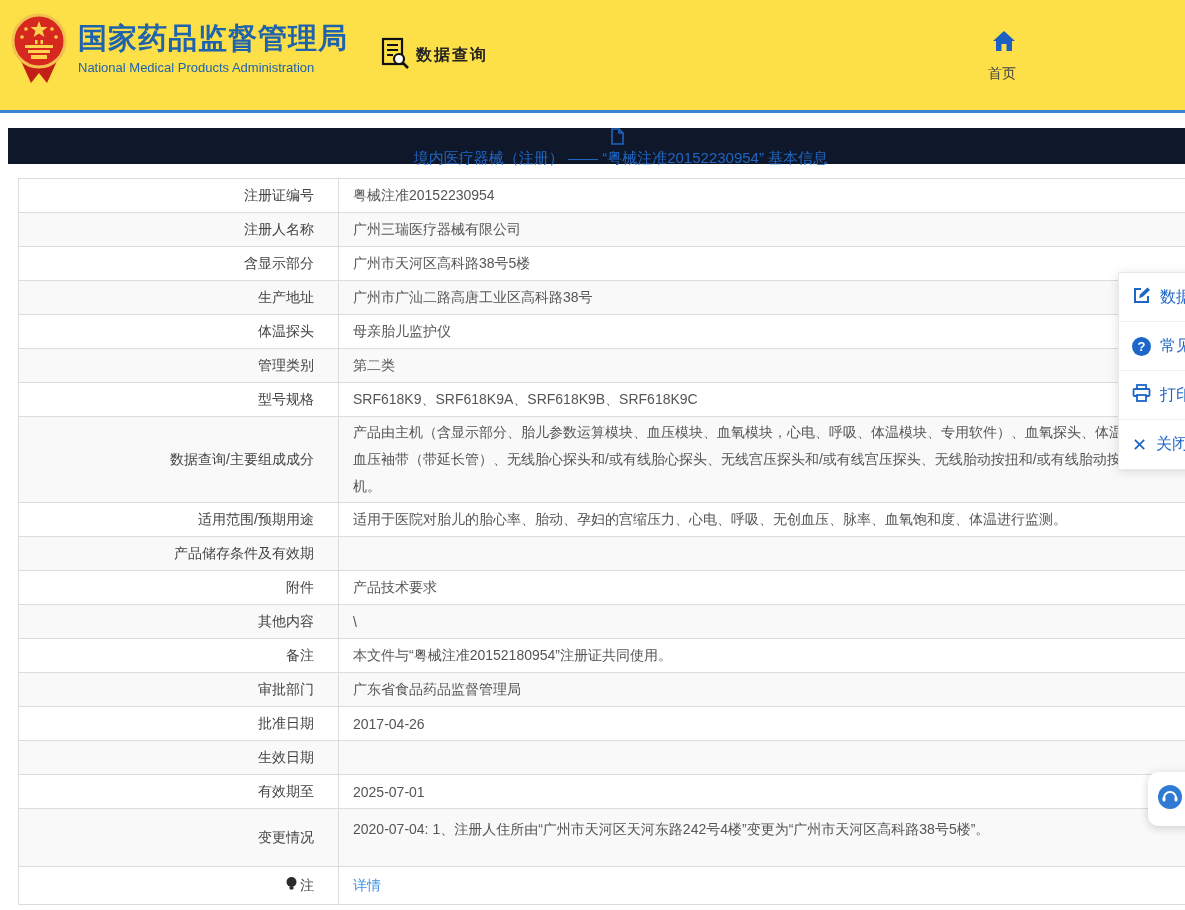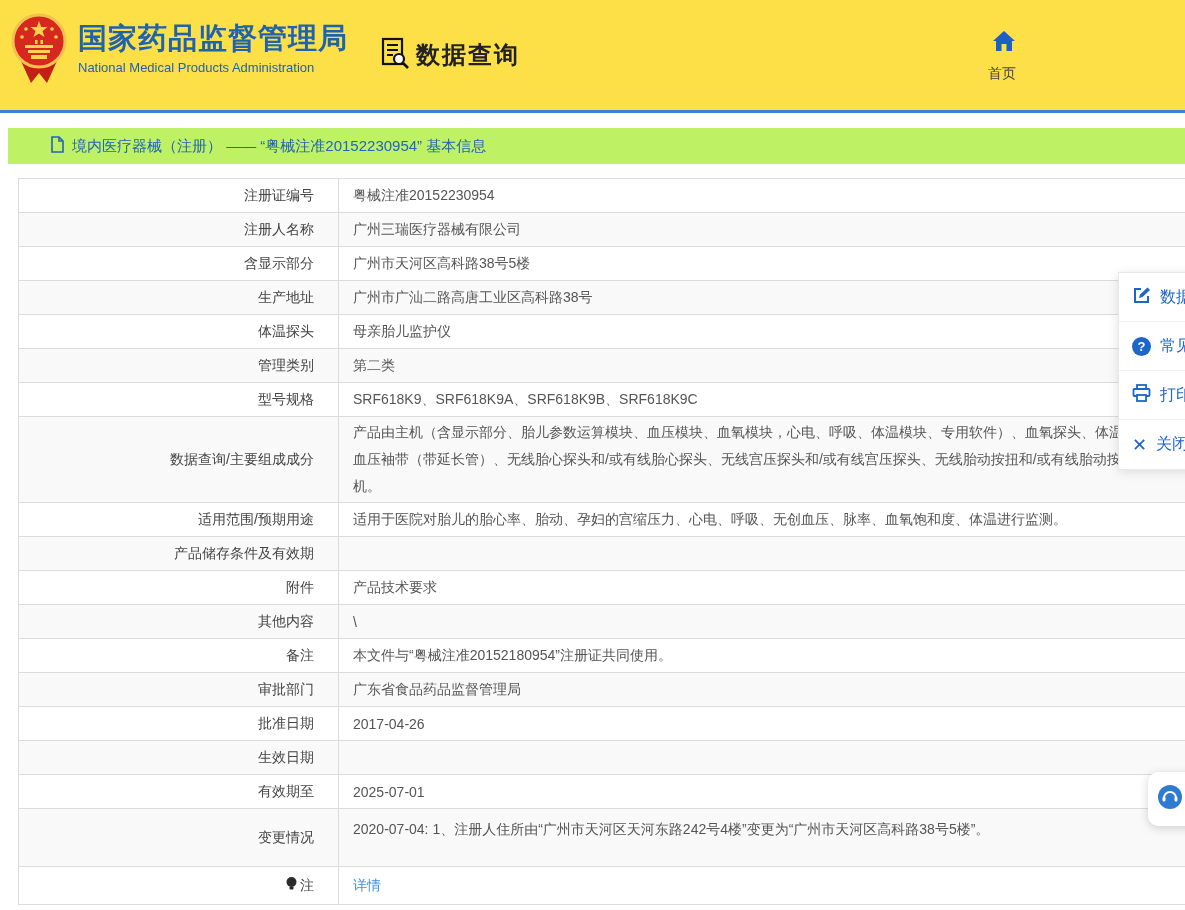--- a/index.html
+++ b/index.html
@@ -7,29 +7,29 @@
     font-family:"Liberation Sans","DejaVu Sans",sans-serif; }
   body { position:relative; }
 
   
   .header { position:absolute; top:0; left:0; width:100%; height:110px; background:#fde047; }
   .emblem { position:absolute; left:11px; top:13px; }
   .logo-text { position:absolute; left:78px; top:23px; }
   .logo-title { font-size:29px; font-weight:bold; color:#2063ad; letter-spacing:1px; line-height:1.1; }
   .logo-sub { font-size:13px; color:#2063ad; margin-top:5px; }
   .query { position:absolute; left:380px; top:37px; display:flex; align-items:center; gap:6px; }
-  .query-label { font-size:24px; font-weight:bold; color:#222; letter-spacing:2px;text-align:right; }
+  .query-label { font-size:16px; font-weight:bold; color:#222; letter-spacing:2px;text-align:right; }
   .top-nav { position:absolute; left:988px; top:30px; display:flex; gap:40px; }
   .nav-item { display:flex; flex-direction:column; align-items:flex-end; cursor:pointer; }
   .nav-item .lbl { font-size:14px; color:#444; margin-top:9px; white-space:nowrap; }
   .header-line { position:absolute; top:110px; left:0; width:100%; height:3px; background:#3c82d4; }
 
   
   .breadcrumb { position:absolute; top:128px; left:8px; width:1177px; height:36px;
-    background:#bef264; display:flex; align-items:center; padding-left:42px; }
+    background:#0f172a; display:flex; align-items:center; padding-left:42px;flex-direction:column; }
   .breadcrumb .txt { font-size:15px; color:#2065c0; margin-left:7px; }
 
   
   .reg-table { position:absolute; top:178px; left:18px; width:1255px;
     border-collapse:collapse; table-layout:fixed; font-size:14px; }
   .reg-table td { border:1px solid #dcdcdc; height:34px; vertical-align:middle; }
   .reg-table tr.alt { background:#f9f9f9; }
   .reg-table td.label { text-align:right; padding:6px 24px; color:#444; }
   .reg-table td.value { padding:6px 14px; color:#555; }
   tr.h-tall td { height:83px; }

